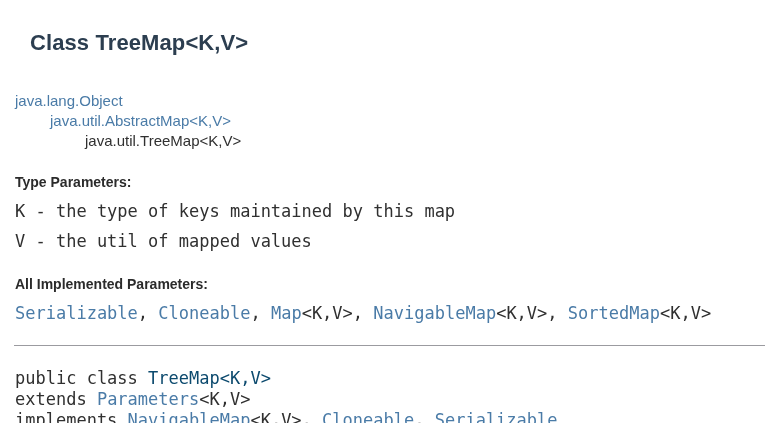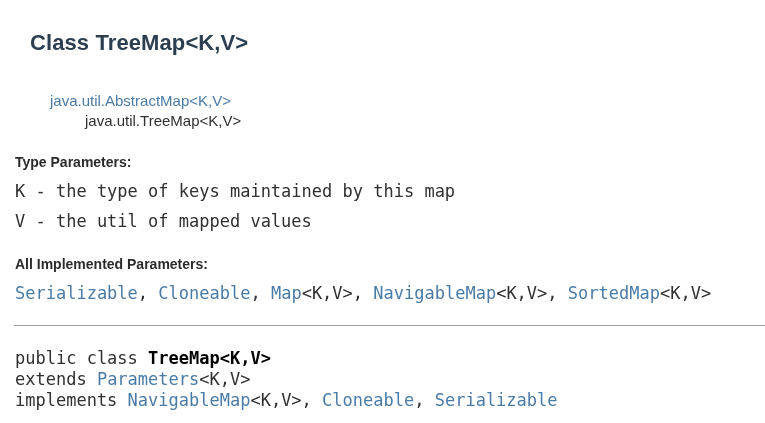--- a/index.html
+++ b/index.html
@@ -107,32 +107,33 @@
 
   
   .declaration {
     padding: 22px 0 0 15px;
     line-height: 21px;
   }
   .decl-line {
     white-space: pre;
   }
   .decl-name {
-    font-weight: bold;
-    color: #000000;
+    font-weight: normal;
+    color: #0c4a6e;
   }
 </style>
 </head>
 <body>
 
 <div class="page">
 
   <h1 class="class-title">Class TreeMap&lt;K,V&gt;</h1>
 
   <div class="inheritance">
+    <div class="inh-line inh-d1">java.lang.Object</div>
     <div class="inh-line inh-d2">java.util.AbstractMap&lt;K,V&gt;</div>
     <div class="inh-line inh-d3 self">java.util.TreeMap&lt;K,V&gt;</div>
   </div>
 
   <div class="section-heading heading-typeparams">Type Parameters:</div>
 
   <div class="mono type-param">K - the type of keys maintained by this map</div>
 
   <div class="mono type-param">V - the util of mapped values</div>
 

